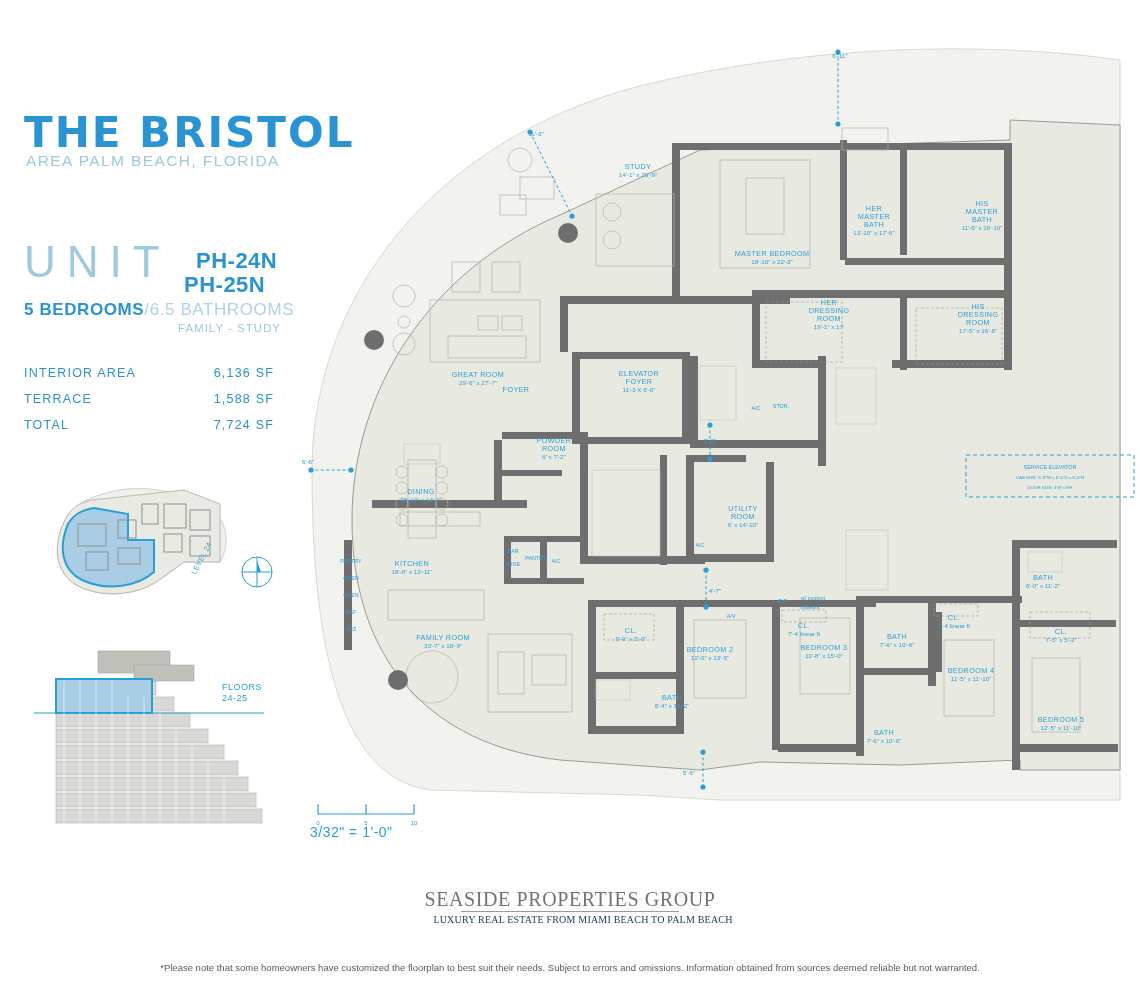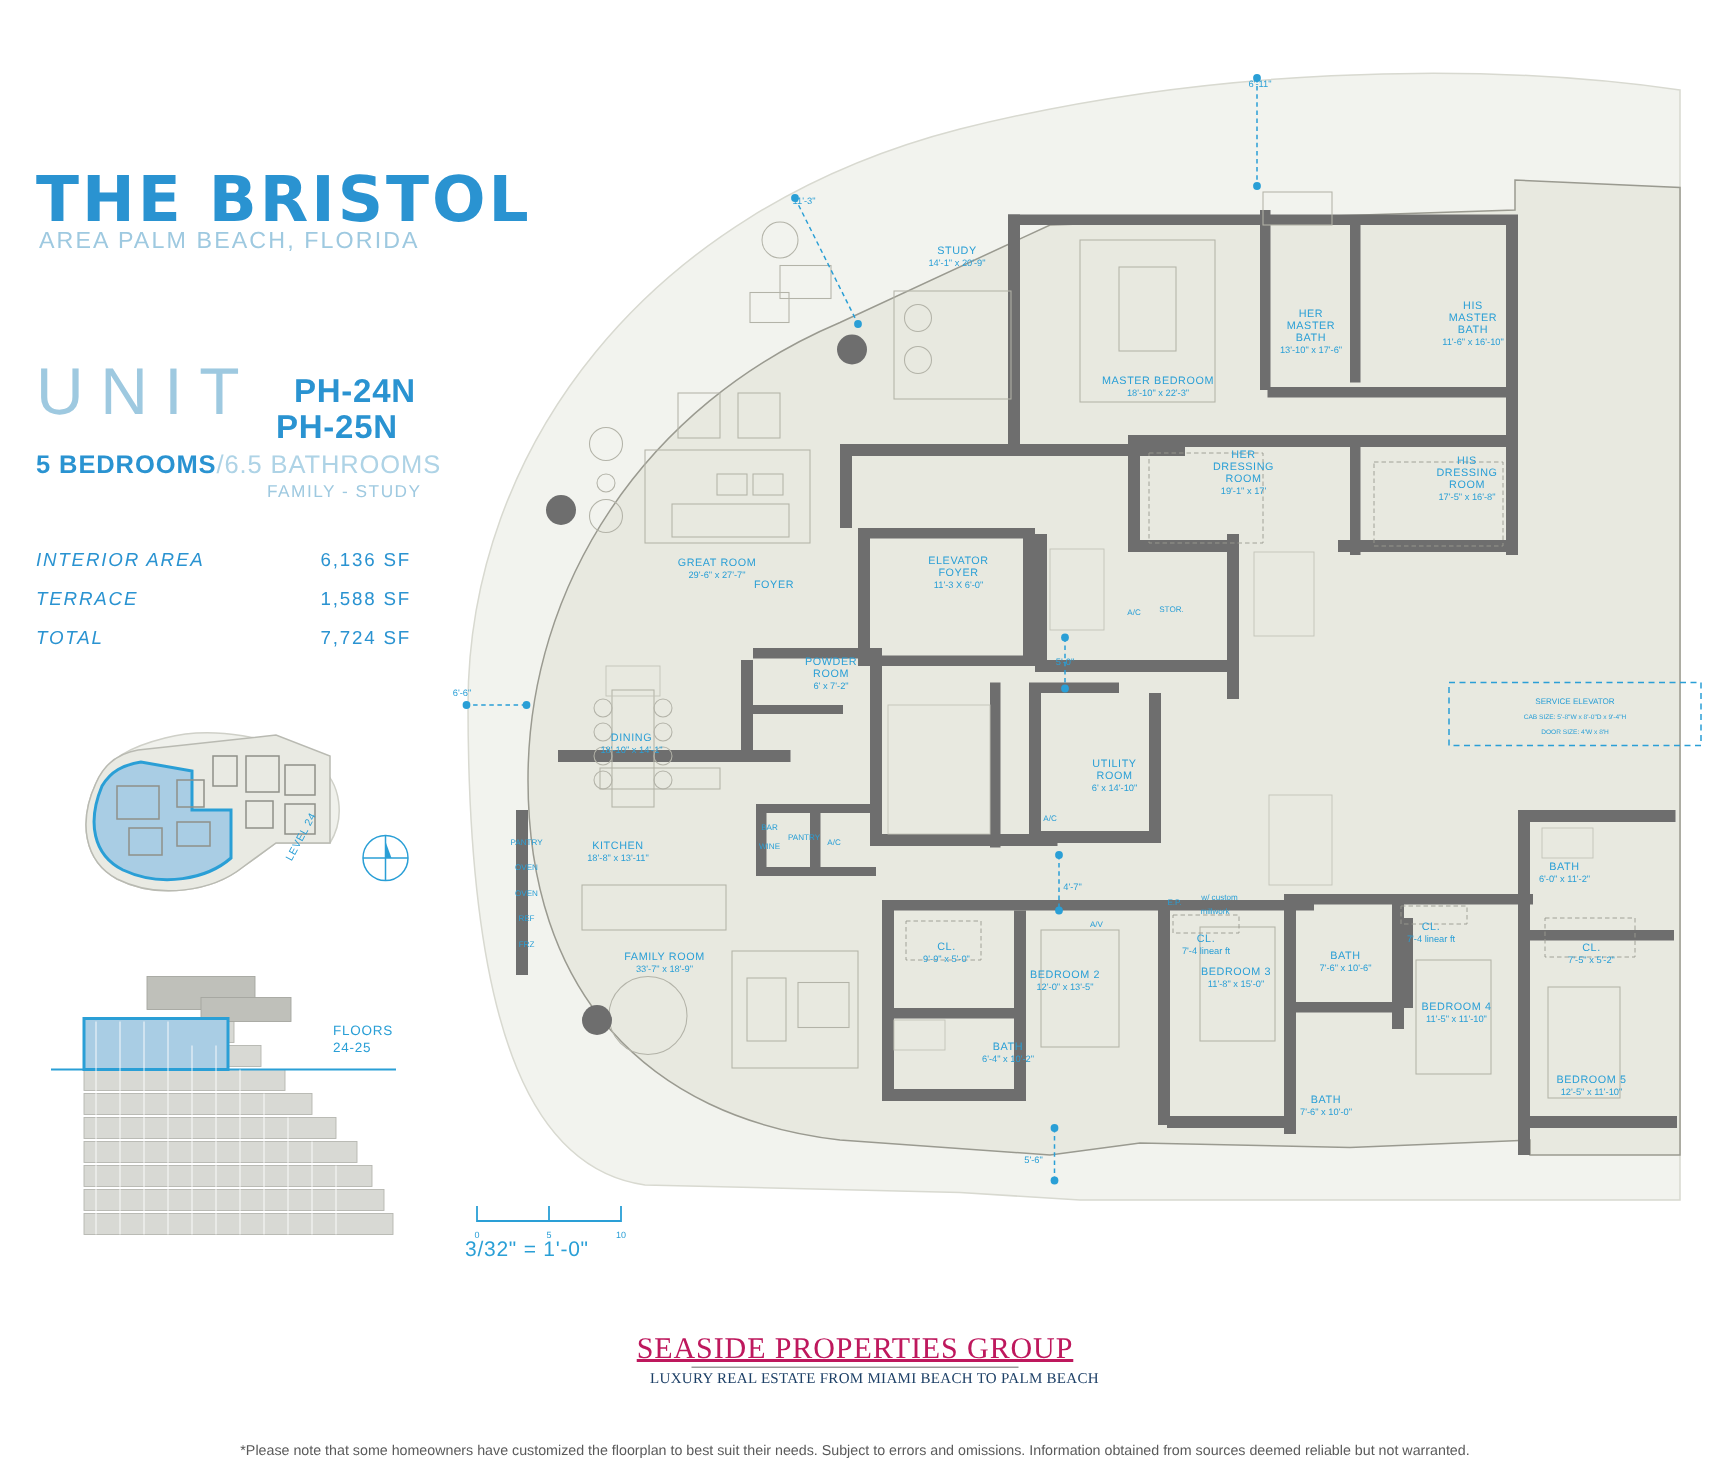--- a/index.html
+++ b/index.html
@@ -16,39 +16,39 @@
       color:#9ec9e0;line-height:1;font-weight:300;}
   #unit-a{left:184px;top:248px;font-size:22px;font-weight:700;color:#2a93d1;letter-spacing:.5px;margin-left:12px;}
   #unit-b{left:184px;top:272px;font-size:22px;font-weight:700;color:#2a93d1;letter-spacing:.5px;}
 
   #beds-line{left:24px;top:300px;font-size:17px;letter-spacing:.6px;}
   #beds-line .b{font-weight:700;color:#2a93d1;}
   #beds-line .g{color:#aed3e6;}
   #famstudy{left:178px;top:322px;font-size:11.5px;letter-spacing:1px;color:#9ec9e0;}
 
   .area-row{font-size:12.5px;letter-spacing:1.2px;color:#2a93d1;}
-  .area-lbl{left:24px;font-style:italic;}
+  .area-lbl{left:24px;}
   .area-val{left:212px;text-align:right;width:62px;}
 
   
   #keyplan{left:34px;top:470px;width:230px;height:140px;}
   #keyplan-lvl{left:190px;top:572px;font-size:7px;color:#2a9fd6;
       transform:rotate(-62deg);transform-origin:left top;letter-spacing:.5px;}
   #compass{left:240px;top:555px;width:34px;height:34px;}
 
   #elev{left:34px;top:645px;width:230px;height:215px;}
   #floors-lbl{left:222px;top:668px;font-size:9px;color:#2a9fd6;line-height:11px;letter-spacing:.5px;margin-top:14px;}
 
   
   #scalebar{left:312px;top:800px;}
   #scale-text{left:310px;top:824px;font-size:14px;color:#2a9fd6;letter-spacing:.5px;}
 
   
   #logo-wrap{left:0;top:888px;width:1140px;text-align:center;}
-  #logo-1{font-family:"Liberation Serif",serif;font-size:20px;letter-spacing:.6px;color:#be185d;text-decoration:underline;}
+  #logo-1{font-family:"Liberation Serif",serif;font-size:20px;letter-spacing:.6px;color:#737373;}
   #logo-2{font-family:"Liberation Serif",serif;font-size:36px;color:#3a3a3a;line-height:40px;}
   #logo-2 .at{font-size:17px;color:#3a3a3a;}
   #logo-2 .ell{color:#28abe2;}
   #logo-rule{width:218px;height:1px;background:#9a9a9a;margin:0 auto;}
   #logo-3{font-family:"Liberation Serif",serif;font-size:10px;letter-spacing:.2px;color:#1c3f66;margin-top:2px;margin-left:26px;}
   #disclaimer{left:0;top:962px;width:1140px;text-align:center;font-size:9.5px;color:#5a5a5a;}
 
   
   #plan{left:0;top:0;width:1140px;height:870px;}
   .rmlabel{font-family:"Liberation Sans",sans-serif;fill:#2a9fd6;text-anchor:middle;}

